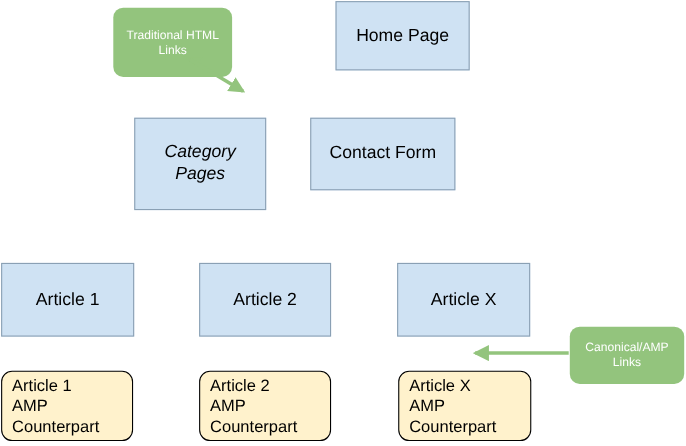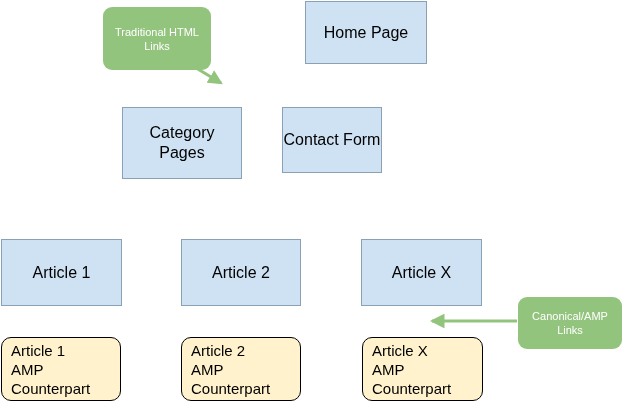--- a/index.html
+++ b/index.html
@@ -81,23 +81,23 @@
     fill: var(--label-green);
   }
 </style>
 </head>
 <body>
 
 <div class="canvas">
 
   <div class="node page-node" style="left:283px; top:1px; width:122px; height:63px;margin-left:22px;">Home Page</div>
 
-  <div class="node page-node" style="left:122px; top:107px; width:120px; height:72px;">Category
+  <div class="node page-node" style="left:122px; top:107px; width:120px; height:84px;font-style:italic;">Category
 Pages</div>
-  <div class="node page-node" style="left:282px; top:107px; width:100px; height:66px;">Contact Form</div>
+  <div class="node page-node" style="left:282px; top:107px; width:132px; height:66px;">Contact Form</div>
 
   <div class="node page-node" style="left:1px; top:239px; width:121px; height:67px;">Article 1</div>
   <div class="node page-node" style="left:181px; top:239px; width:120px; height:67px;">Article 2</div>
   <div class="node page-node" style="left:361px; top:239px; width:121px; height:67px;">Article X</div>
 
   <div class="node amp-node" style="left:1px; top:337px; width:120px; height:64px;">Article 1
 AMP
 Counterpart</div>
   <div class="node amp-node" style="left:181px; top:337px; width:120px; height:64px;">Article 2
 AMP

